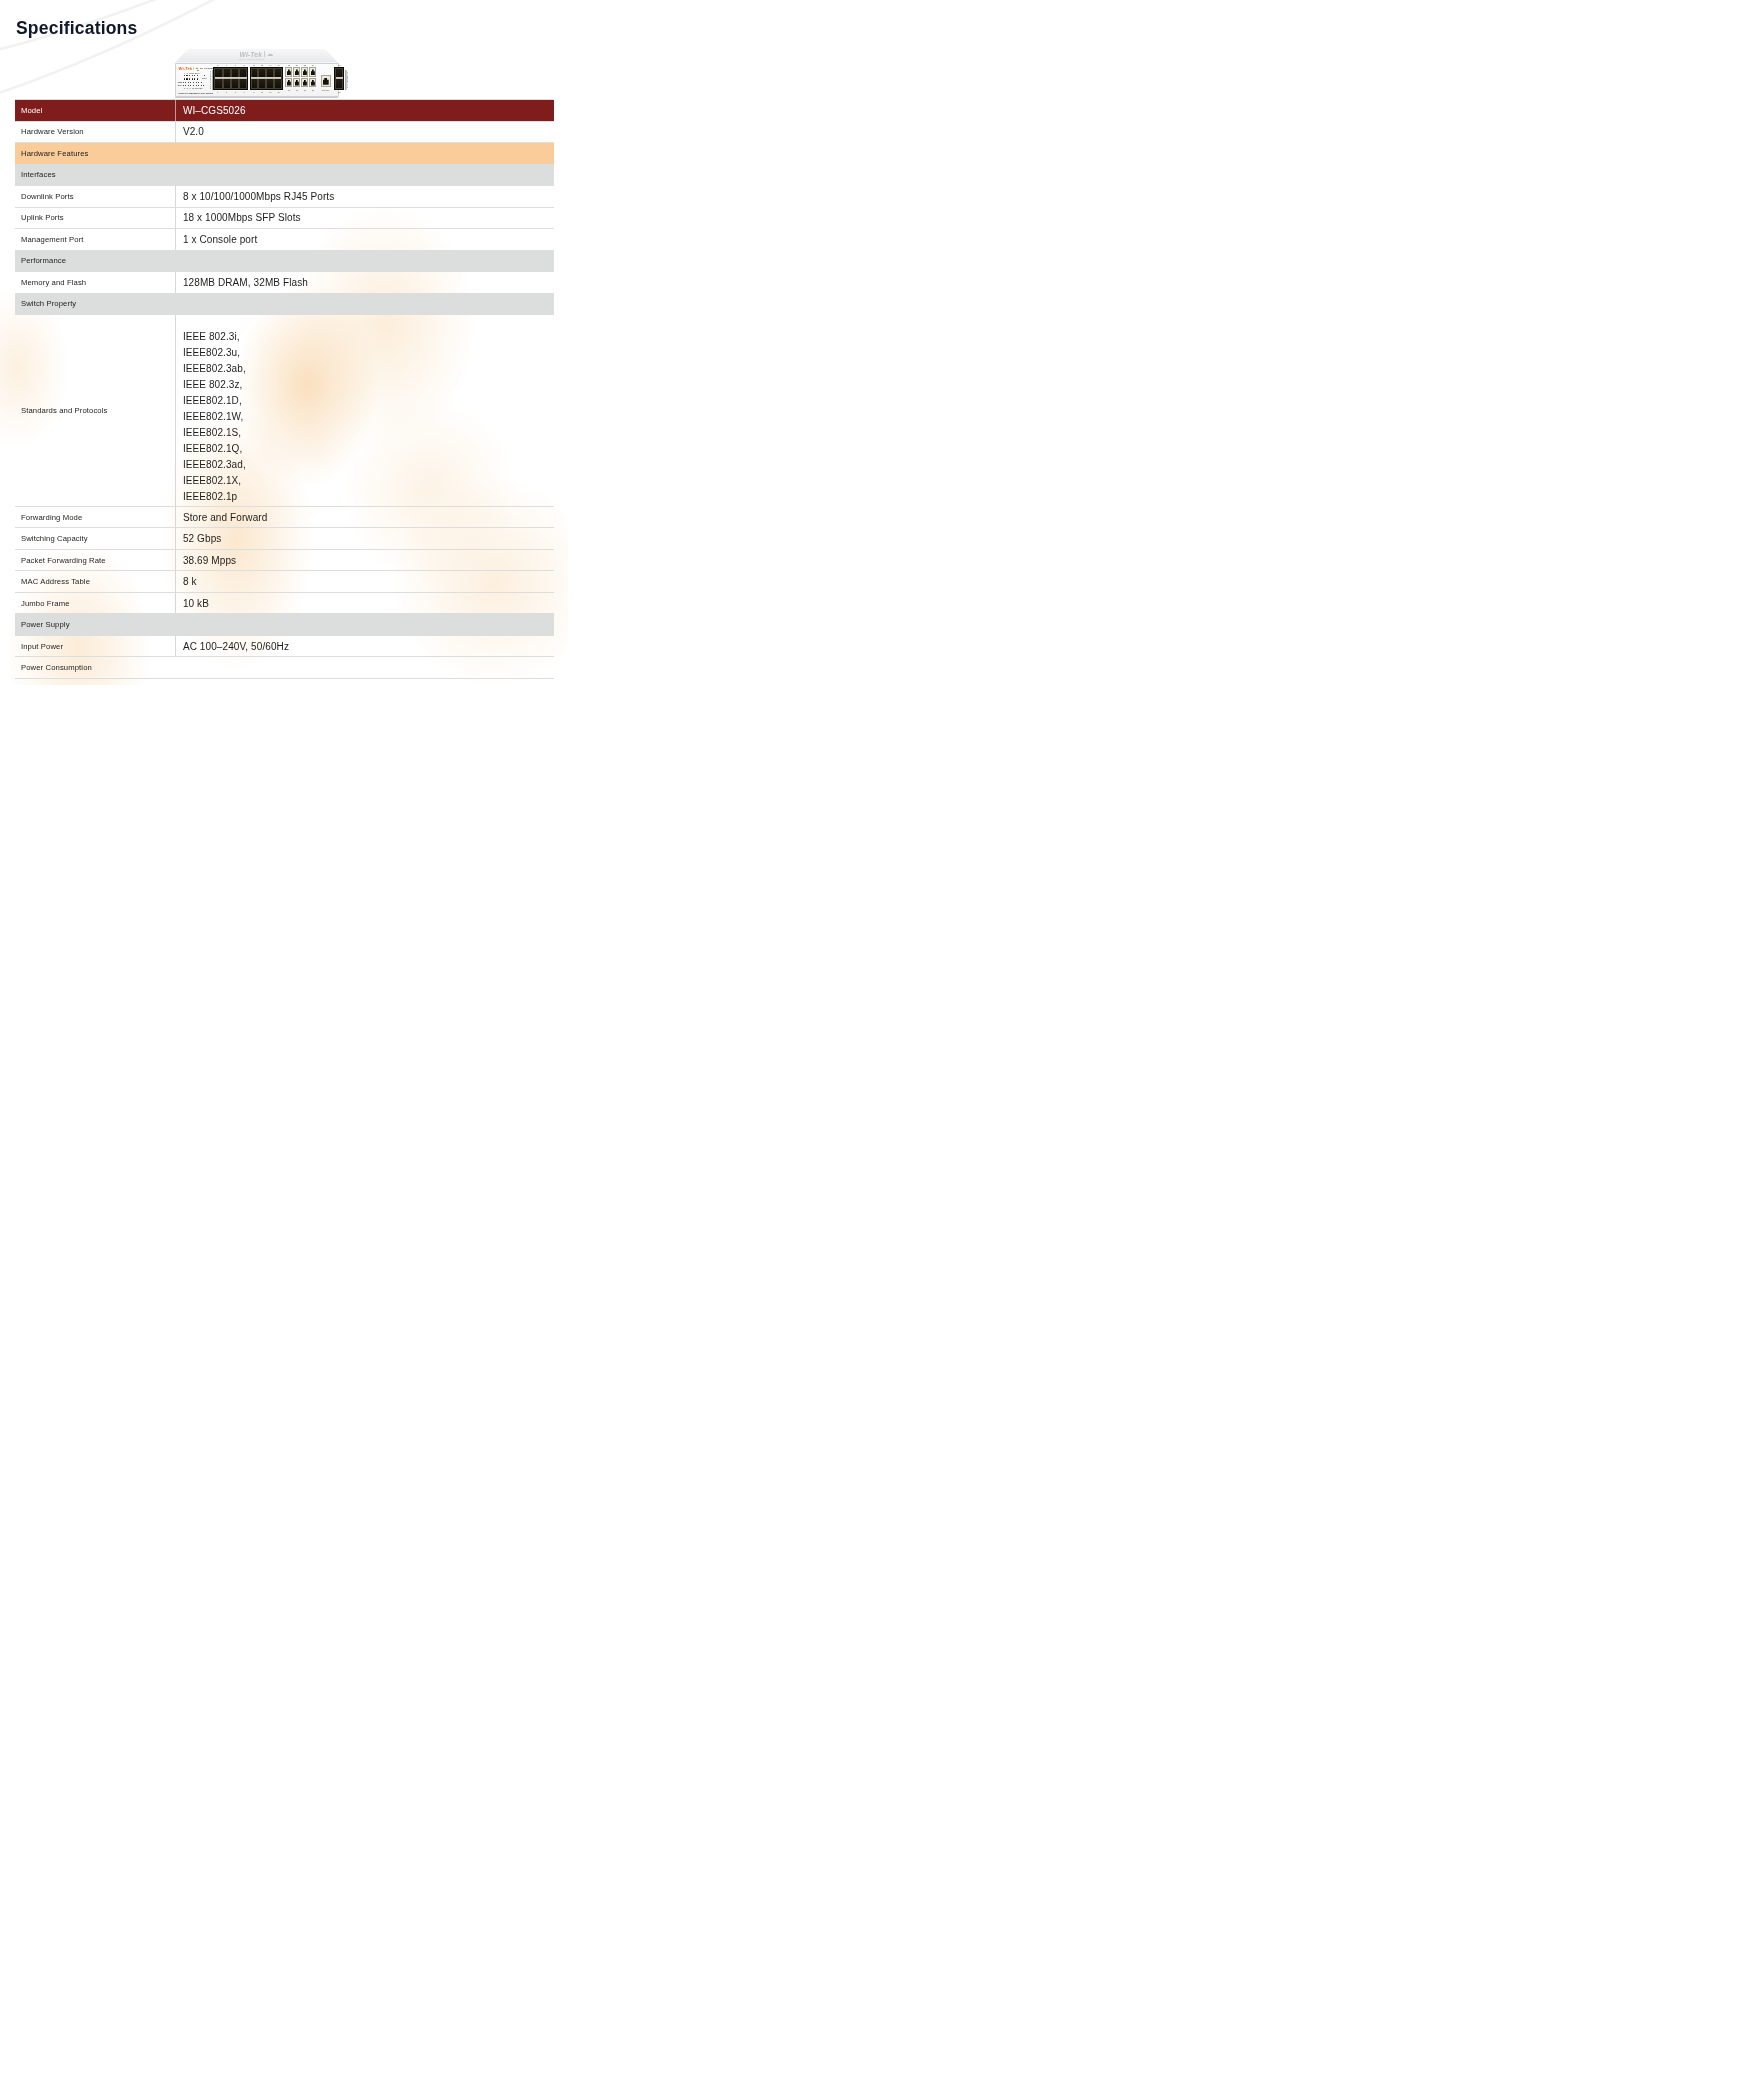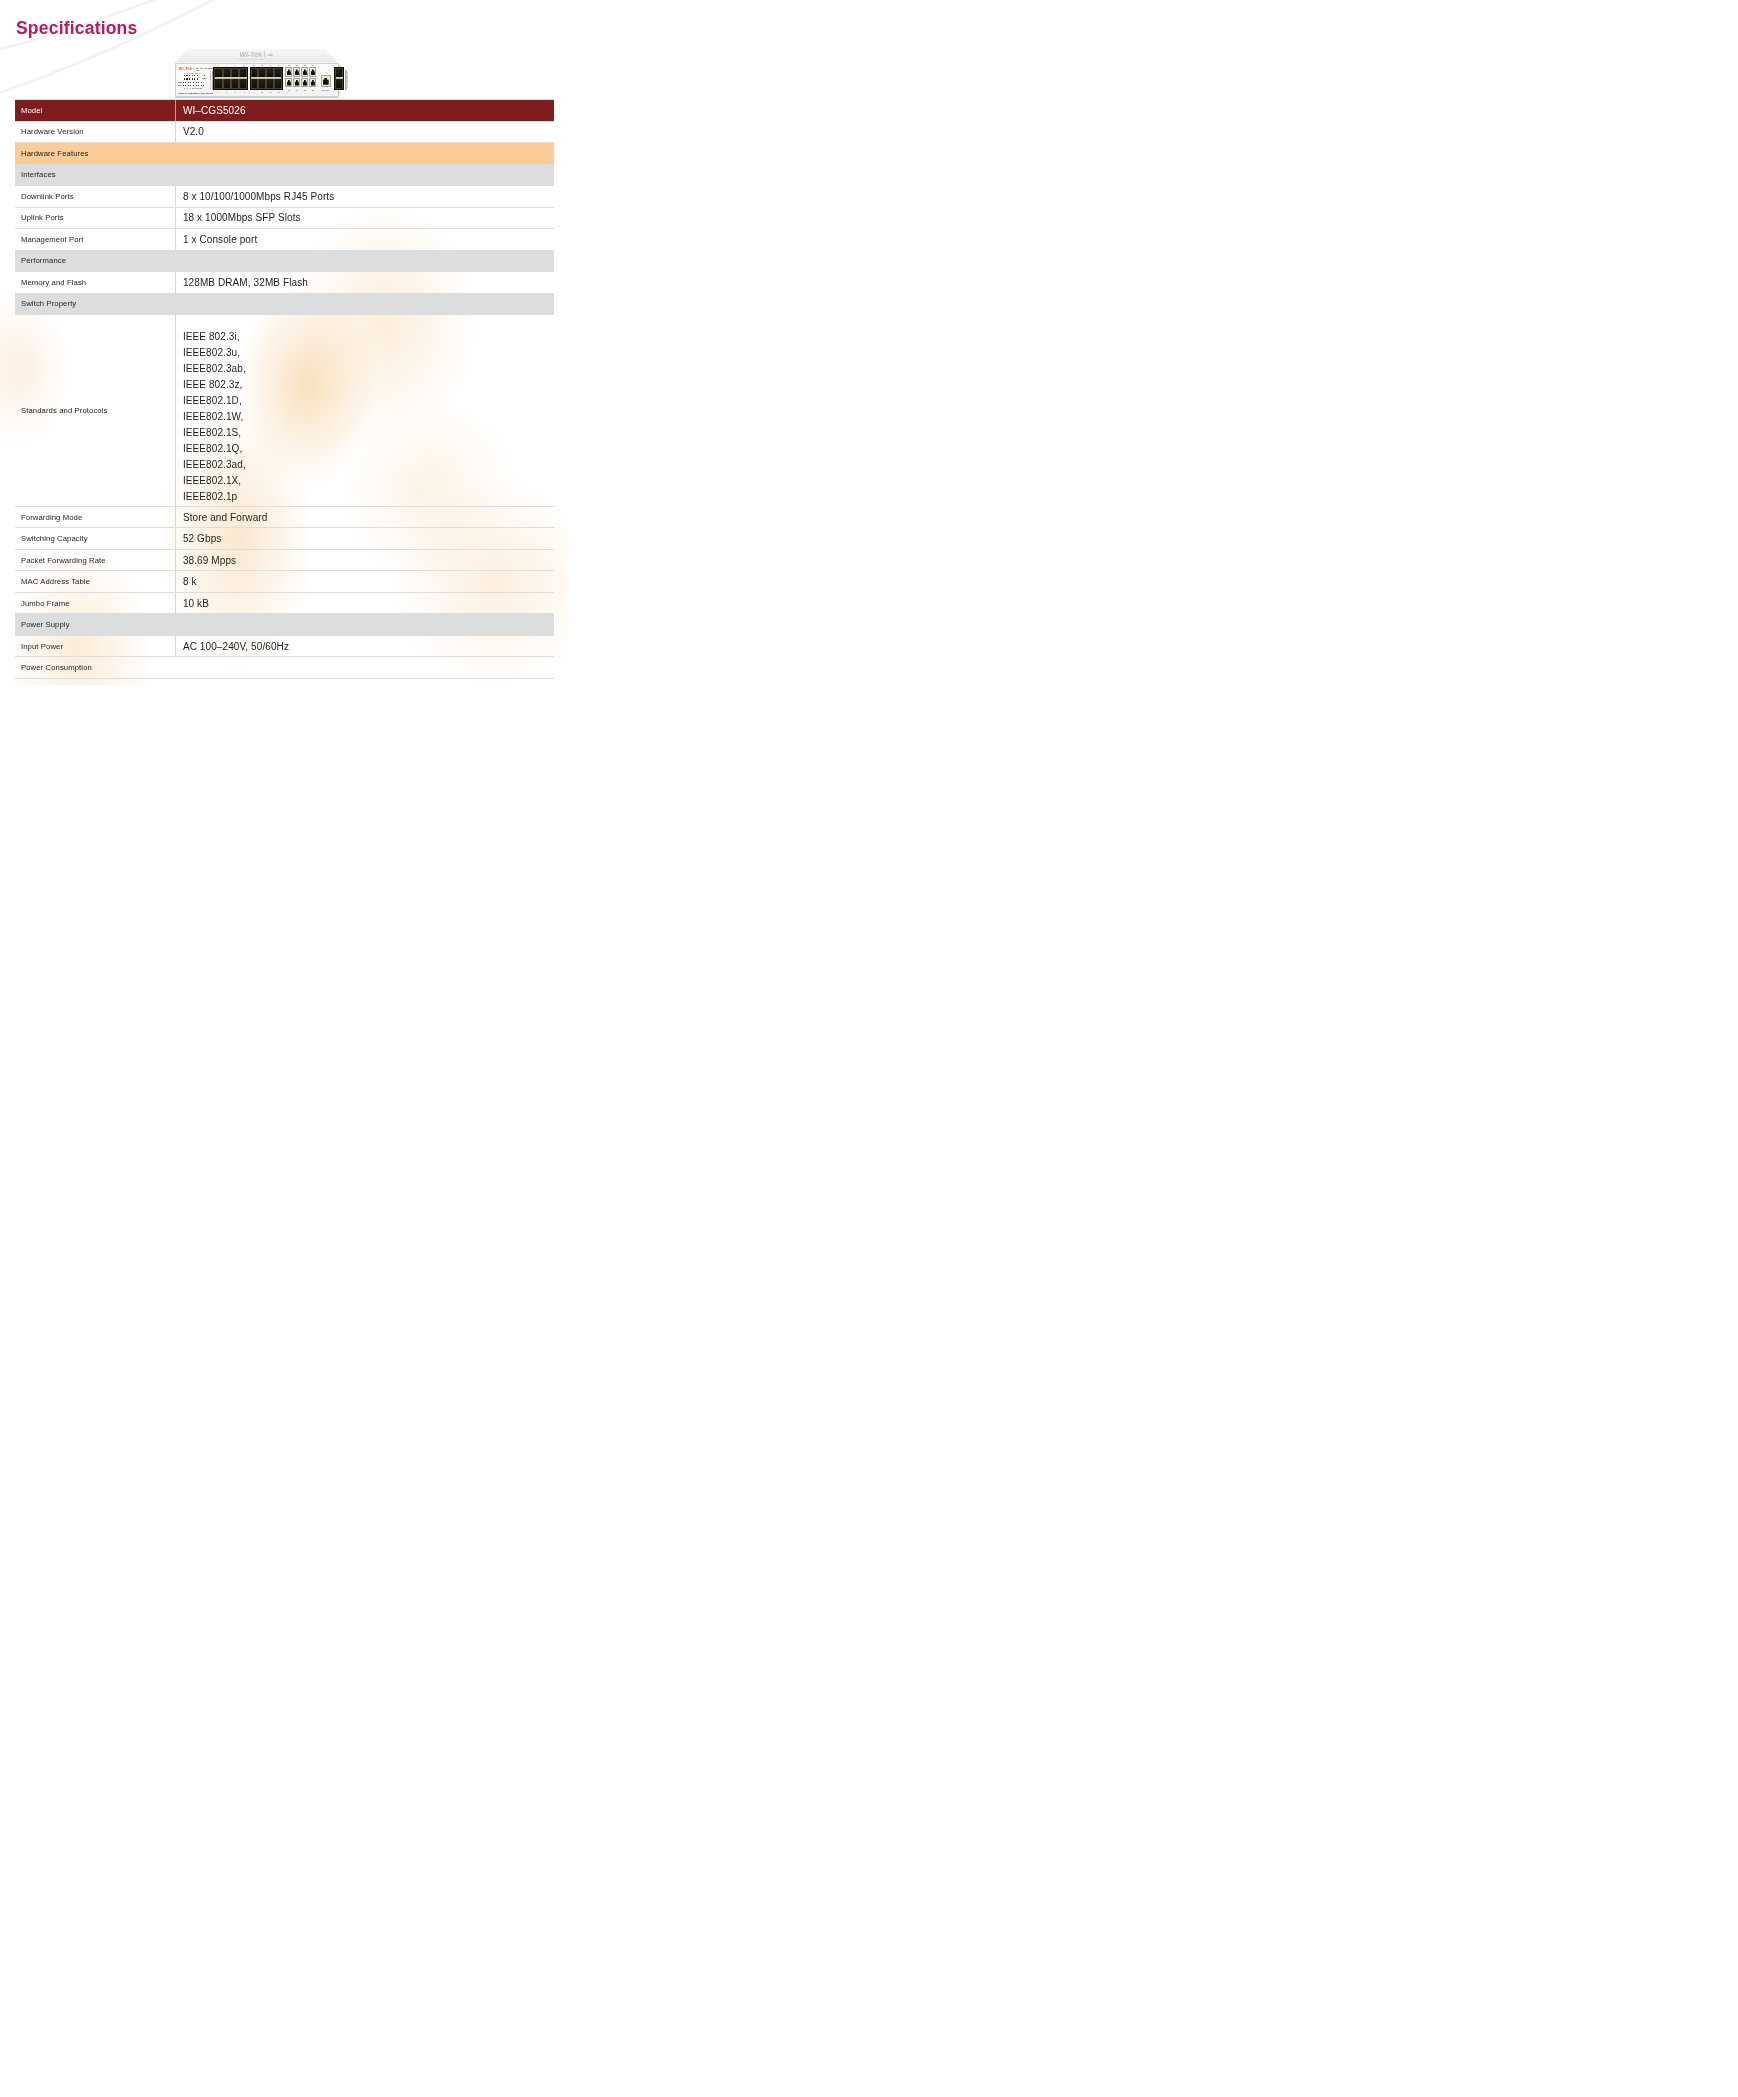--- a/index.html
+++ b/index.html
@@ -13,21 +13,21 @@
       radial-gradient(131px 175px at 385px 324px, rgba(250,228,198,.65), rgba(250,228,198,0) 70%),
       radial-gradient(110px 188px at 237px 539px, rgba(248,216,174,.60), rgba(248,216,174,0) 70%),
       radial-gradient(145px 145px at 495px 583px, rgba(250,226,194,.55), rgba(250,226,194,0) 72%),
       radial-gradient(105px 149px at 79px 648px, rgba(248,216,174,.50), rgba(248,216,174,0) 70%),
       radial-gradient(74px 114px at 17.5px 368px, rgba(250,228,198,.55), rgba(250,228,198,0) 70%),
       radial-gradient(123px 131px at 429px 491px, rgba(250,228,198,.45), rgba(250,228,198,0) 72%);}
   .arcs{position:absolute;left:0;top:0;z-index:0;pointer-events:none;}
 
   
   .title{position:absolute;left:16px;top:18.4px;margin:0;font-size:17.5px;font-weight:bold;
-    color:#be185d;letter-spacing:0.2px;z-index:2;}
+    color:#0f172a;letter-spacing:0.2px;z-index:2;}
 
   
   .device{position:absolute;left:175px;top:49px;width:163px;z-index:2;}
   .dev-top{width:163px;height:13.6px;background:linear-gradient(180deg,#f7f7f8,#e7e8ea);
     clip-path:polygon(8% 0,92% 0,100% 100%,0 100%);position:relative;}
   .top-logo{position:absolute;left:0;right:0;top:1.8px;display:flex;justify-content:center;align-items:center;gap:2.2px;}
   .tl-brand{font-size:6.6px;font-weight:bold;font-style:italic;color:#b9bdc0;letter-spacing:0.2px;}
   .tl-sep{width:0.4px;height:6.1px;background:#c9ccce;}
   .tl-cloud{font-size:6.6px;color:#c0c4c6;line-height:6.1px;}
   .tl-sub{position:absolute;left:0;right:10.5px;top:9.2px;text-align:center;font-size:2.4px;font-style:italic;color:#c3c6c8;}

